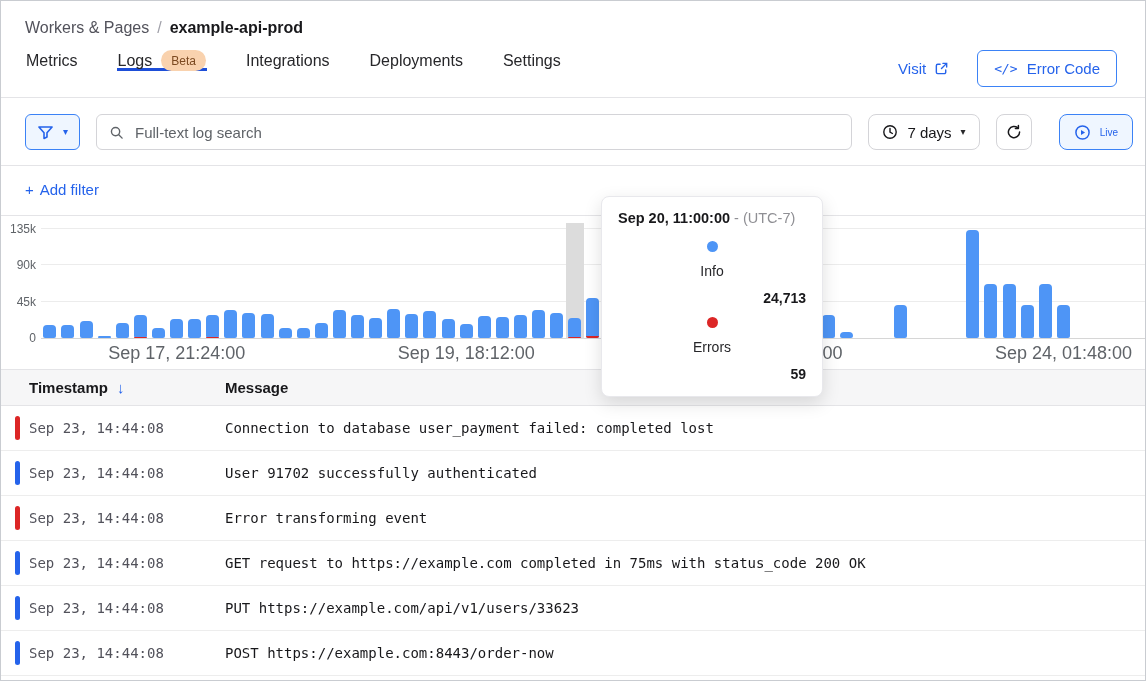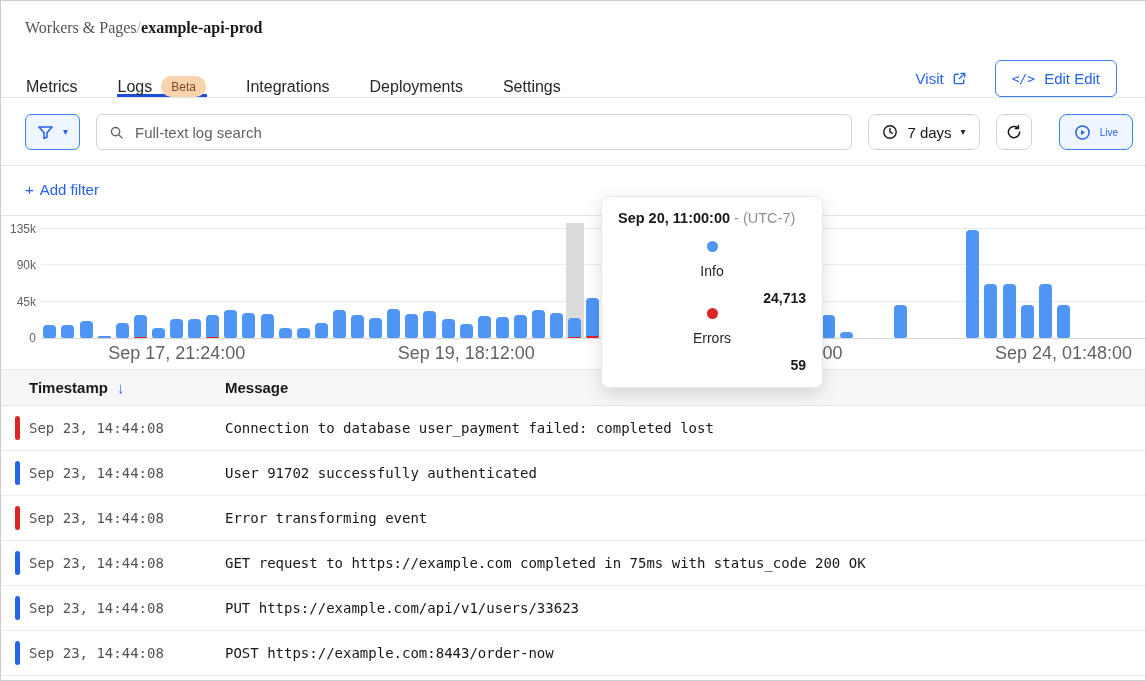--- a/index.html
+++ b/index.html
@@ -5,24 +5,24 @@
   * { box-sizing: border-box; }
   html,body { margin:0; padding:0; }
   body {
     width:1146px; height:681px; overflow:hidden;
     background:#fff; color:#18181b;
     border:1px solid #c9ccd1;
     font-family:"Liberation Sans","DejaVu Sans",sans-serif;
   }
   
   .topbar { padding:18px 28px 0 24px; border-bottom:1px solid #e4e4e7; }
-  .breadcrumb { font-size:16px; color:#52525b; margin-bottom:13px; display:flex; align-items:center;font-family:Liberation Serif, serif; }
+  .breadcrumb { font-size:16px; color:#52525b; margin-bottom:13px; display:flex; gap:8px; align-items:center; }
   .breadcrumb .sep { color:#a1a1aa; }
   .breadcrumb .current { font-weight:700; color:#18181b; }
-  .tabs-row { display:flex; align-items:flex-end; height:47px; }
+  .tabs-row { display:flex; align-items:flex-start; height:47px; }
   .tabs { display:flex; gap:38px; }
   .tab { display:flex; align-items:center; gap:9px; font-size:16px; color:#27272a; cursor:pointer; padding:0 1px; }
   .tab.active { box-shadow: inset 0 -3px 0 #1d4ed8; }
   .badge { background:#f9d2ae; color:#7c4a21; font-size:12px; line-height:1; padding:5px 10px 4px; border-radius:999px; }
   .top-actions { margin-left:auto; display:flex; align-items:center; gap:28px; }
   .visit-link { color:#2563eb; font-size:15px; display:flex; gap:8px; align-items:center; cursor:pointer; }
   .btn-edit { display:flex; align-items:center; gap:9px; border:1px solid #3b82f6; color:#2563eb; border-radius:6px; padding:0 16px; height:37px; font-size:15px; background:#fff; cursor:pointer; }
   .code-glyph { font-family:"DejaVu Sans Mono",monospace; font-size:13px; font-style:italic; }
   
   .filterbar { display:flex; align-items:center; gap:16px; padding:16px 12px 15px 24px; border-bottom:1px solid #e4e4e7; }
@@ -46,21 +46,21 @@
   .bar { position:absolute; bottom:0; background:#4e95f6; border-radius:4px 4px 2px 2px; z-index:2; }
   .bar .err-seg { position:absolute; bottom:0; left:0; right:0; background:#dc2626; border-radius:0 0 2px 2px; }
   .hover-band { position:absolute; top:-7px; bottom:-1px; background:#dcdcdc; z-index:1; }
   .xlabels { position:relative; height:30px; margin-left:40px; }
   .xtick { position:absolute; top:4px; transform:translateX(-50%); font-size:18px; color:#5f6368; white-space:nowrap; }
   .tooltip { position:absolute; left:600px; top:-20px; width:222px; background:#fff; border:1px solid #e8e8ec; border-radius:8px; box-shadow:0 6px 18px rgba(0,0,0,.13); padding:13px 16px 14px; z-index:10; }
   .tt-title { font-size:14.5px; font-weight:700; color:#18181b; }
   .tt-tz { color:#8f8f94; font-weight:400; }
   .tt-rows { margin-top:15px; }
   .tt-row { display:flex; align-items:center; gap:11px; font-size:14px; color:#27272a;flex-direction:column; }
-  .tt-row + .tt-row { margin-top:2px; }
+  .tt-row + .tt-row { margin-top:11px; }
   .tt-dot { width:11px; height:11px; border-radius:50%; flex:none; }
   .tt-val { margin-left:auto; font-weight:700; color:#18181b; }
   
   .table-header { display:flex; align-items:center; height:36px; background:#f6f6f7; border-bottom:1px solid #e4e4e7; font-size:15px; font-weight:700; color:#18181b; }
   .th-ts { padding-left:28px; width:224px; display:flex; gap:9px; align-items:center; }
   .sort-arrow { color:#2563eb; font-weight:400; font-size:15px; cursor:pointer; }
   .log-row { display:flex; align-items:center; height:45px; border-bottom:1px solid #ededed; padding-left:14px; font-family:"DejaVu Sans Mono",monospace; font-size:14px; cursor:pointer; }
   .indicator { width:5px; height:24px; border-radius:3px; margin-right:9px; flex:none; }
   .indicator.error { background:#dc2626; }
   .indicator.info  { background:#2563eb; }
@@ -102,21 +102,21 @@
         <span>
           <svg width="15" height="15" viewBox="0 0 16 16">
               <path d="M6.5 3.5H4A1.5 1.5 0 0 0 2.5 5v7A1.5 1.5 0 0 0 4 13.5h7A1.5 1.5 0 0 0 12.5 12V9.5" fill="none" stroke="#2563eb" stroke-width="1.5" stroke-linecap="round"></path>
               <path d="M9.5 2.5H13.5V6.5" fill="none" stroke="#2563eb" stroke-width="1.5" stroke-linecap="round"></path>
               <path d="M13.2 2.8 8 8" fill="none" stroke="#2563eb" stroke-width="1.5" stroke-linecap="round"></path>
             </svg>
         </span>
       </span>
       <button class="btn-edit">
         <span class="code-glyph">&lt;/&gt;</span>
-        <span>Edit Edit</span>
+        <span>Error Code</span>
       </button>
     </div>
   </div>
 </div>
 
 <div class="filterbar">
   <div class="filter-btn">
     <span>
       <svg width="17" height="17" viewBox="0 0 16 16">
           <path d="M1.8 2.8h12.4L9.4 8.2v4l-2.8 1.4V8.2z" fill="none" stroke="#2563eb" stroke-width="1.5" stroke-linejoin="round"></path>

